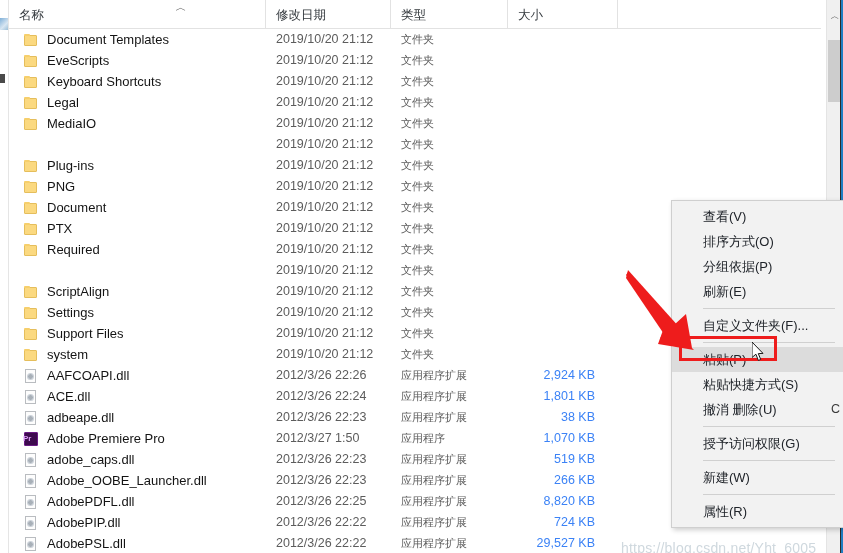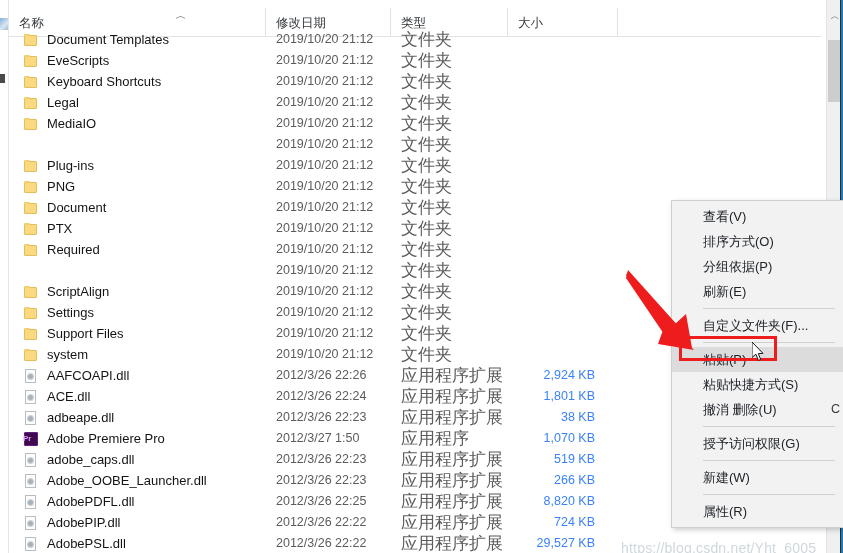--- a/index.html
+++ b/index.html
@@ -47,21 +47,20 @@
   
   .col-header {
     position: absolute;
     left: 9px;
     top: 0;
     width: 812px;
     height: 29px;
     background: #ffffff;
     border-bottom: 1px solid #e2e2e2;
     box-sizing: border-box;
-    margin-top: 8px;
   }
   .col {
     position: absolute;
     top: 0;
     height: 29px;
     line-height: 31px;
     font-size: 12.5px;
     color: #33383d;
     box-sizing: border-box;
     padding-left: 10px;
@@ -100,21 +99,21 @@
   .cell {
     position: absolute;
     top: 0;
     height: 21px;
     line-height: 21px;
     overflow: hidden;
     white-space: nowrap;
   }
   .c-name  { left: 14px; width: 240px; color: #141414; font-size: 13px; }
   .c-date  { left: 267px; width: 120px; color: #5c5c5c; font-size: 12.5px; }
-  .c-type  { left: 392px; width: 110px; color: #5c5c5c; font-size: 17px; }
+  .c-type  { left: 392px; width: 110px; color: #5c5c5c; font-size: 11px; }
   .c-size  { left: 478px; width: 108px; color: #3b82f6; font-size: 12.5px; text-align: right; }
 
   .name-wrap { display: flex; align-items: center; height: 21px; }
   .nm { margin-left: 8px; }
 
   
   .ic {
     width: 16px; height: 16px;
     flex: 0 0 16px;
     position: relative;

